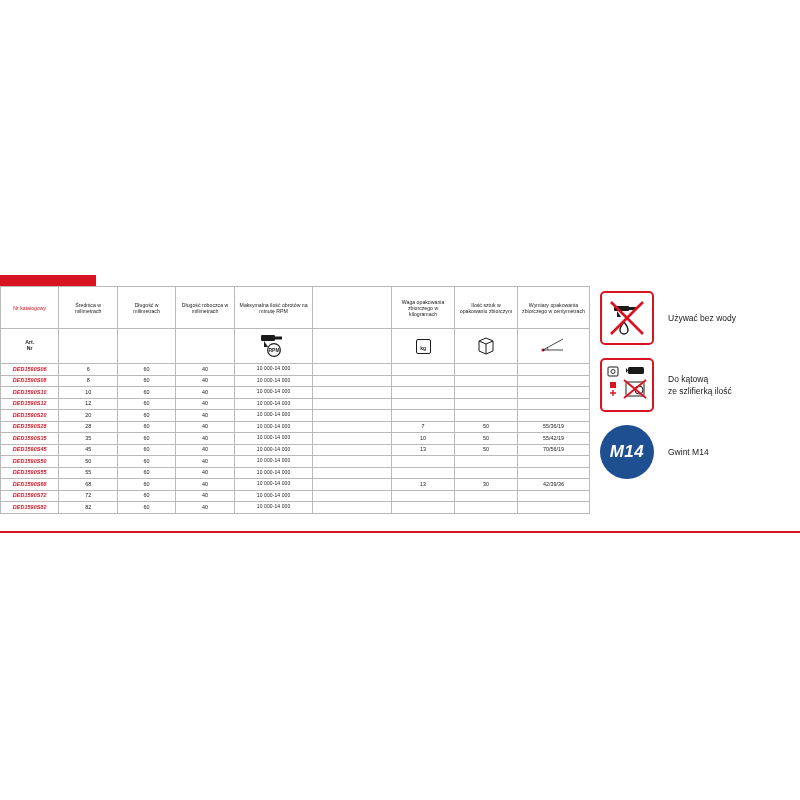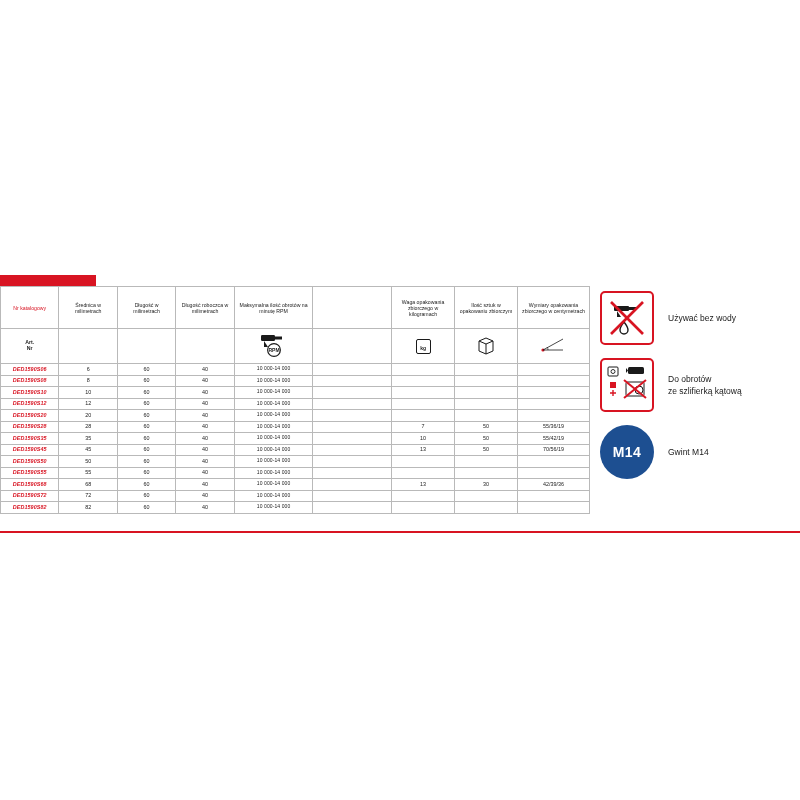--- a/index.html
+++ b/index.html
@@ -154,21 +154,22 @@
     border: none;
     border-radius: 50%;
     background: #1d4f91;
     display: flex;
     align-items: center;
     justify-content: center;
   }
   .badge.round .m14 {
     color: #ffffff;
     font-weight: bold;
-    font-size: 14px;
+    font-style: italic;
+    font-size: 17px;
     letter-spacing: .5px;
   }
   .info-label {
     margin-left: 14px;
     font-size: 8.5px;
     color: #1a1a1a;
     line-height: 1.45;
   }
 </style>
 </head>
@@ -416,22 +417,22 @@
           <path d="M24 8 L26 10.5 L24 13 Z" fill="#1a1a1a"></path>
           <rect x="8" y="22" width="6" height="6" fill="#d81422"></rect>
           <path d="M11 30 L11 36 M8 33 L14 33" stroke="#d81422" stroke-width="1.4"></path>
           <rect x="24" y="22" width="18" height="14" rx="1.5" fill="none" stroke="#1a1a1a" stroke-width="1"></rect>
           <circle cx="37" cy="30" r="4" fill="none" stroke="#1a1a1a" stroke-width="1"></circle>
           <line x1="22" y1="20" x2="44" y2="38" stroke="#d81422" stroke-width="2"></line>
           <line x1="44" y1="20" x2="22" y2="38" stroke="#d81422" stroke-width="2"></line>
         </svg>
       </div>
       <div class="info-label">
-        <span>Do obrotów</span><br>
-        <span>ze szlifierką kątową</span>
+        <span>Do kątową</span><br>
+        <span>ze szlifierką ilość</span>
       </div>
     </div>
 
     <div class="info-row">
       <div class="badge round">
         <span class="m14">M14</span>
       </div>
       <div class="info-label">Gwint M14</div>
     </div>
 

